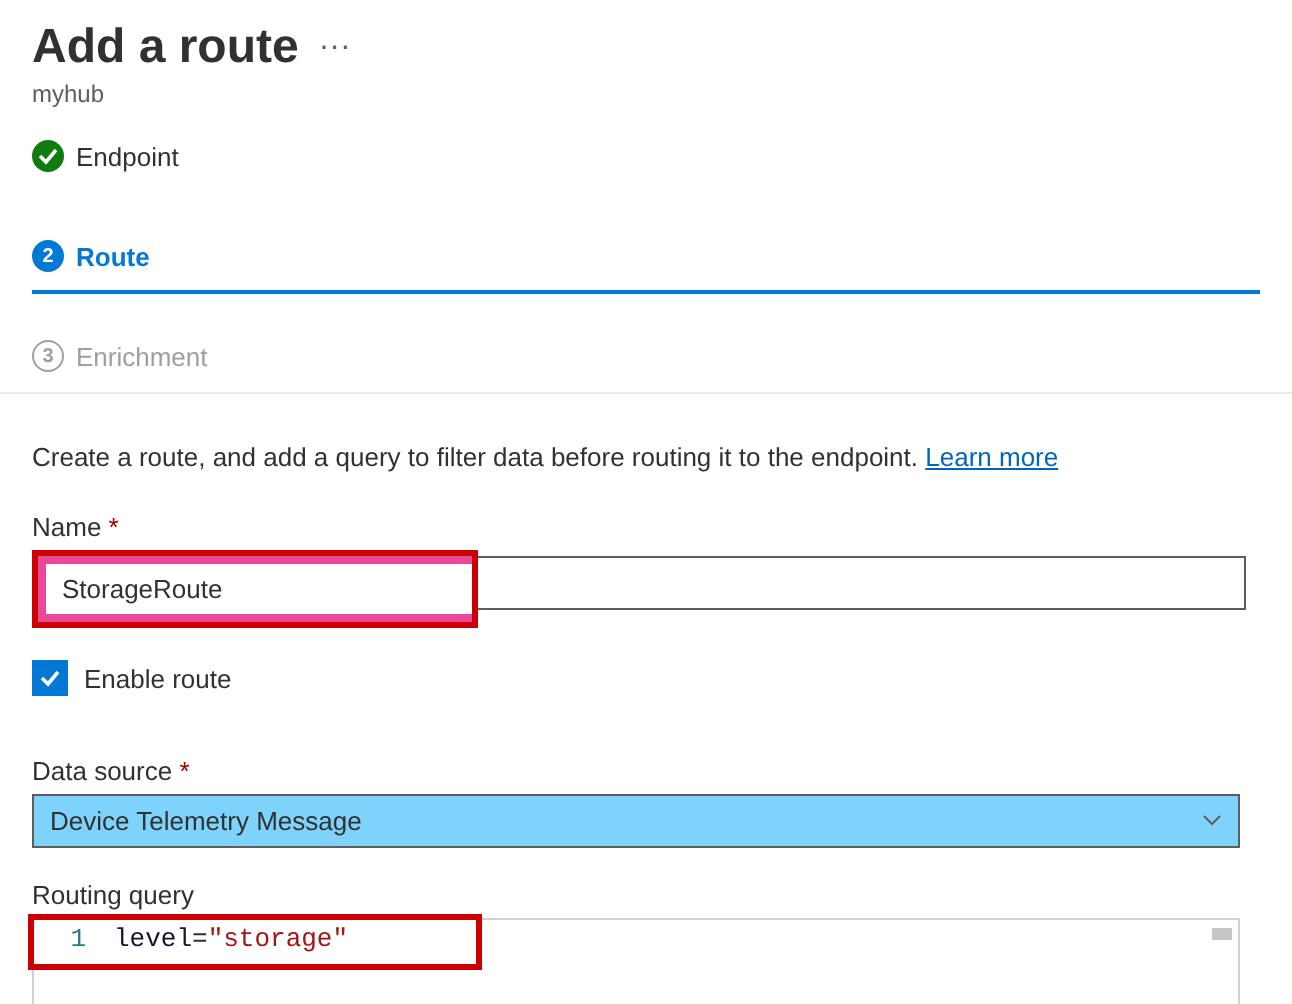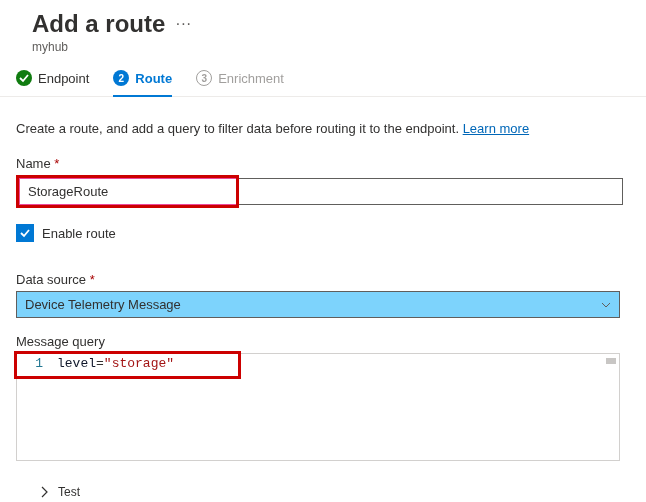--- a/index.html
+++ b/index.html
@@ -5,21 +5,21 @@
     * { box-sizing: border-box; margin: 0; padding: 0; }
     body {
       font-family: "Segoe UI", Arial, sans-serif;
       background: #fff;
       color: #323130;
       font-size: 13px;
       width: 646px;
       padding: 0;
     }
     .header {
-      padding: 10px 16px 4px 32px;
+      padding: 10px 16px 4px 16px;
     }
     .title-row {
       display: flex;
       align-items: center;
       gap: 10px;
     }
     .page-title {
       font-size: 24px;
       font-weight: 600;
       color: #323130;
@@ -32,20 +32,21 @@
     .subtitle {
       font-size: 12px;
       color: #605e5c;
       margin-top: 2px;
     }
     .wizard {
       display: flex;
       gap: 24px;
       border-bottom: 1px solid #edebe9;
       padding: 12px 16px 0 16px;
+      flex-direction: column;
     }
     .step {
       display: flex;
       align-items: center;
       gap: 6px;
       padding-bottom: 10px;
       font-size: 13px;
       color: #323130;
       cursor: pointer;
       position: relative;
@@ -113,21 +114,21 @@
     .req {
       color: #a80000;
     }
     .name-row {
       display: flex;
     }
     .text-input {
       width: 604px;
       padding: 5px 8px;
       font-size: 13px;
-      border: 1px solid #ec4899;
+      border: 4px solid #ec4899;
       background: #fff;
       color: #323130;
       font-family: inherit;
     }
     .name-highlight {
       border: 3px solid #c00;
       padding: 0;
       display: inline-block;
       margin-right: -3px;
       position: relative;
@@ -294,21 +295,21 @@
       <span>Device Telemetry Message</span>
       <span class="chevron">
         <svg width="10" height="6" viewBox="0 0 10 6">
             <path d="M1 1 L5 5 L9 1" stroke="#605e5c" stroke-width="1" fill="none"></path>
           </svg>
       </span>
     </div>
   </div>
 
   <div class="field">
-    <label class="field-label">Message query</label>
+    <label class="field-label">Routing query</label>
     <div class="query-box">
       <div class="query-highlight"></div>
       <div class="code-line">
         <span class="line-num">1</span>
         <span>
           <span class="code-kw">level</span><span class="code-op">=</span><span class="code-str">"storage"</span>
         </span>
       </div>
       <div class="scroll-nub"></div>
     </div>

